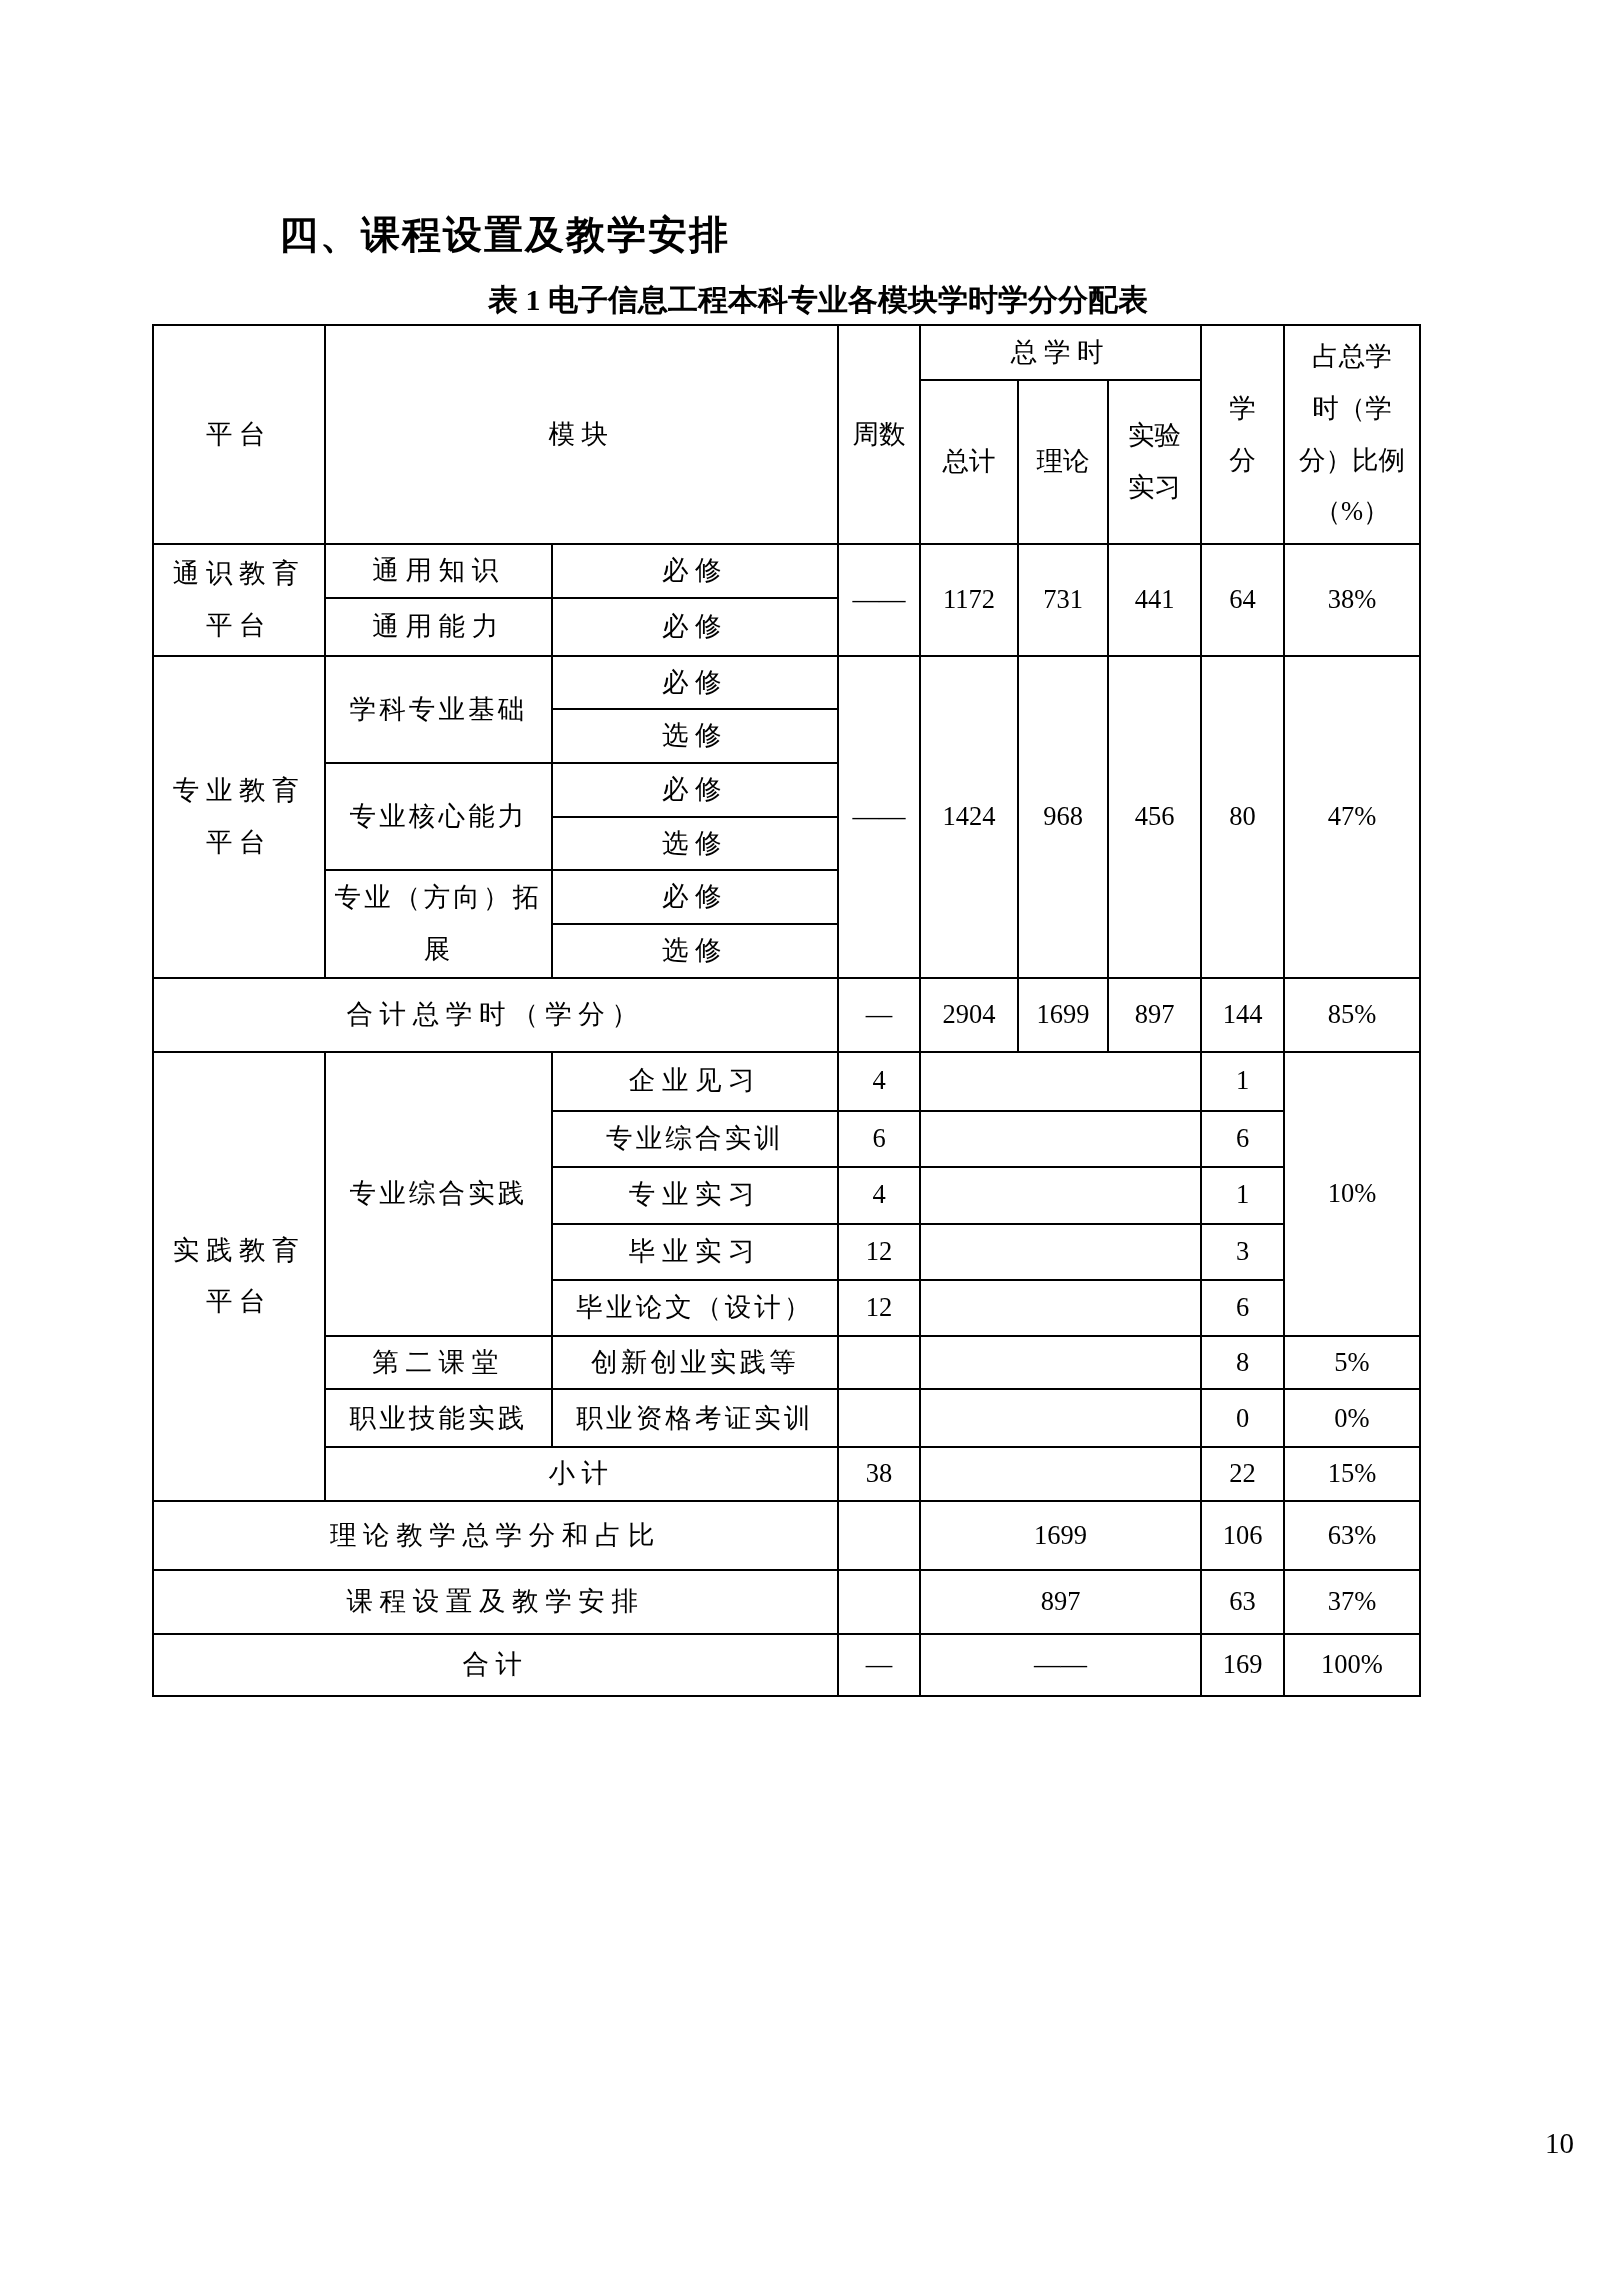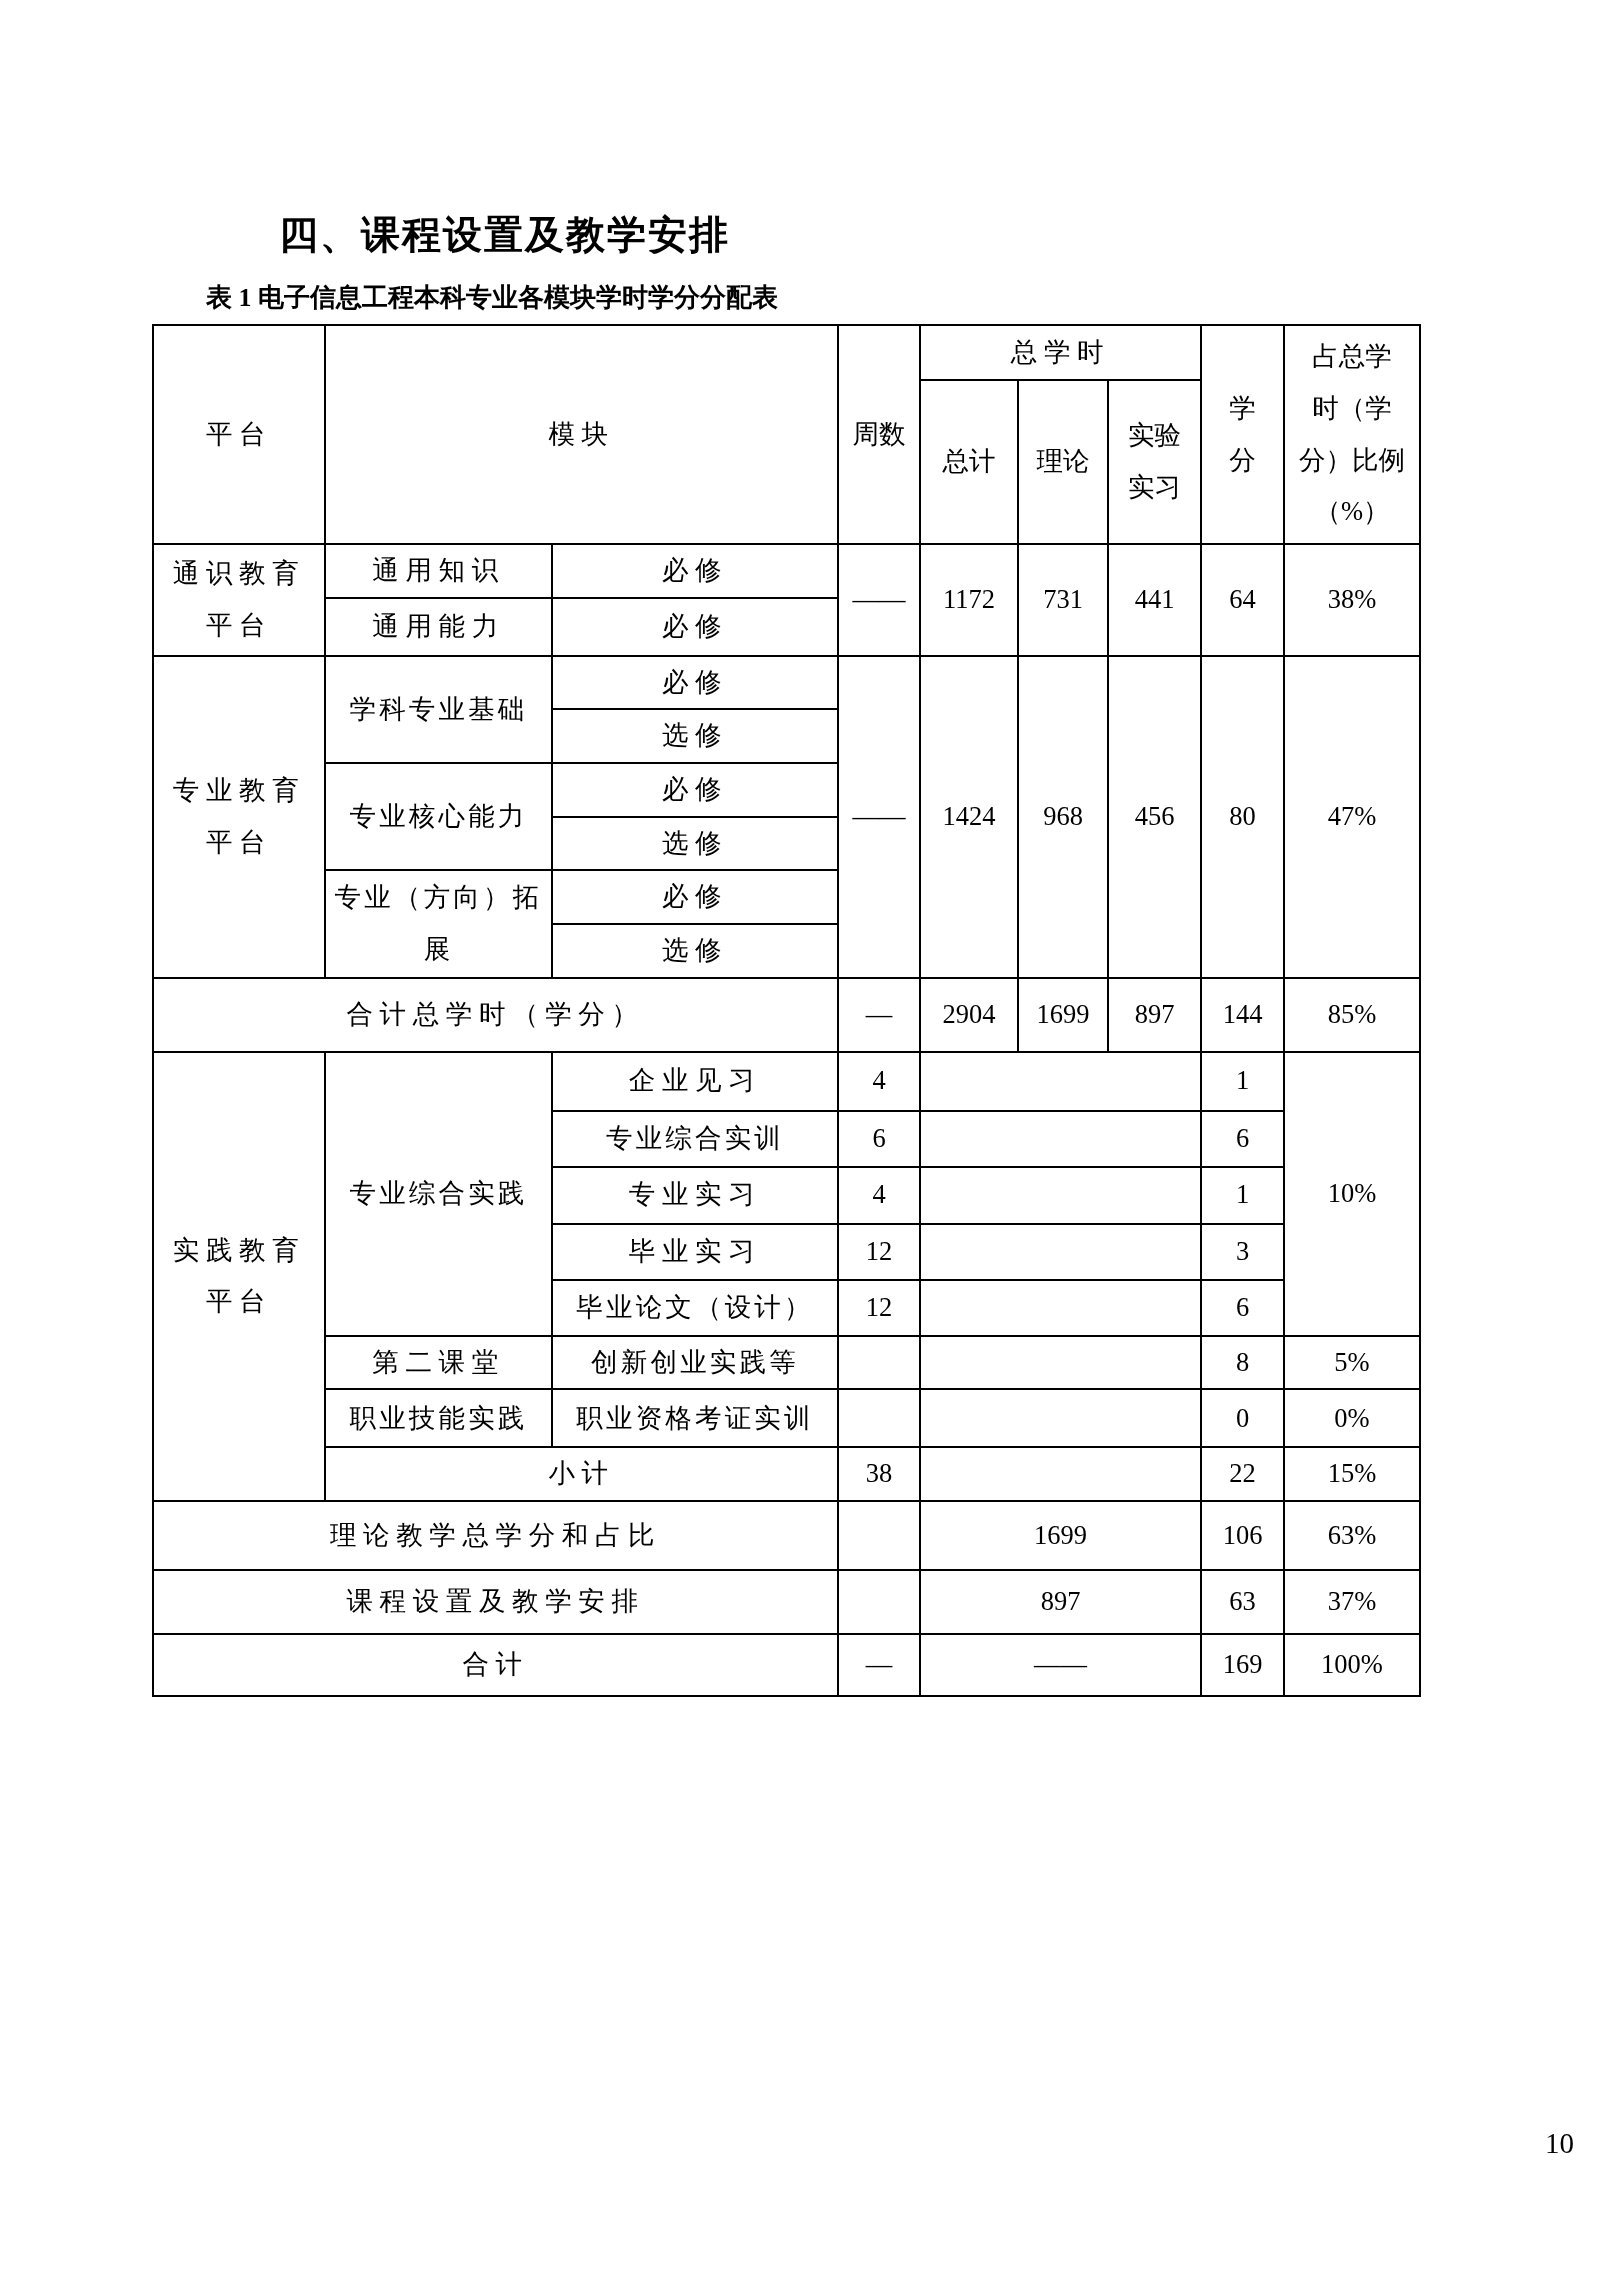--- a/index.html
+++ b/index.html
@@ -16,24 +16,24 @@
     left:279px;top:208px;
     margin:0;
     font-size:39px;
     font-weight:bold;
     letter-spacing:2px;
     white-space:nowrap;
     font-family:Liberation Mono, monospace;
   }
   .table-title{
     position:absolute;
-    left:206px;top:280px;
+    left:184px;top:280px;
     width:1268px;
-    text-align:left;
-    font-size:26px;
+    text-align:center;
+    font-size:30px;
     font-weight:bold;
     white-space:nowrap;
   }
   table.main{
     position:absolute;
     left:152px;top:324px;
     width:1268px;
     border-collapse:collapse;
     table-layout:fixed;
   }

